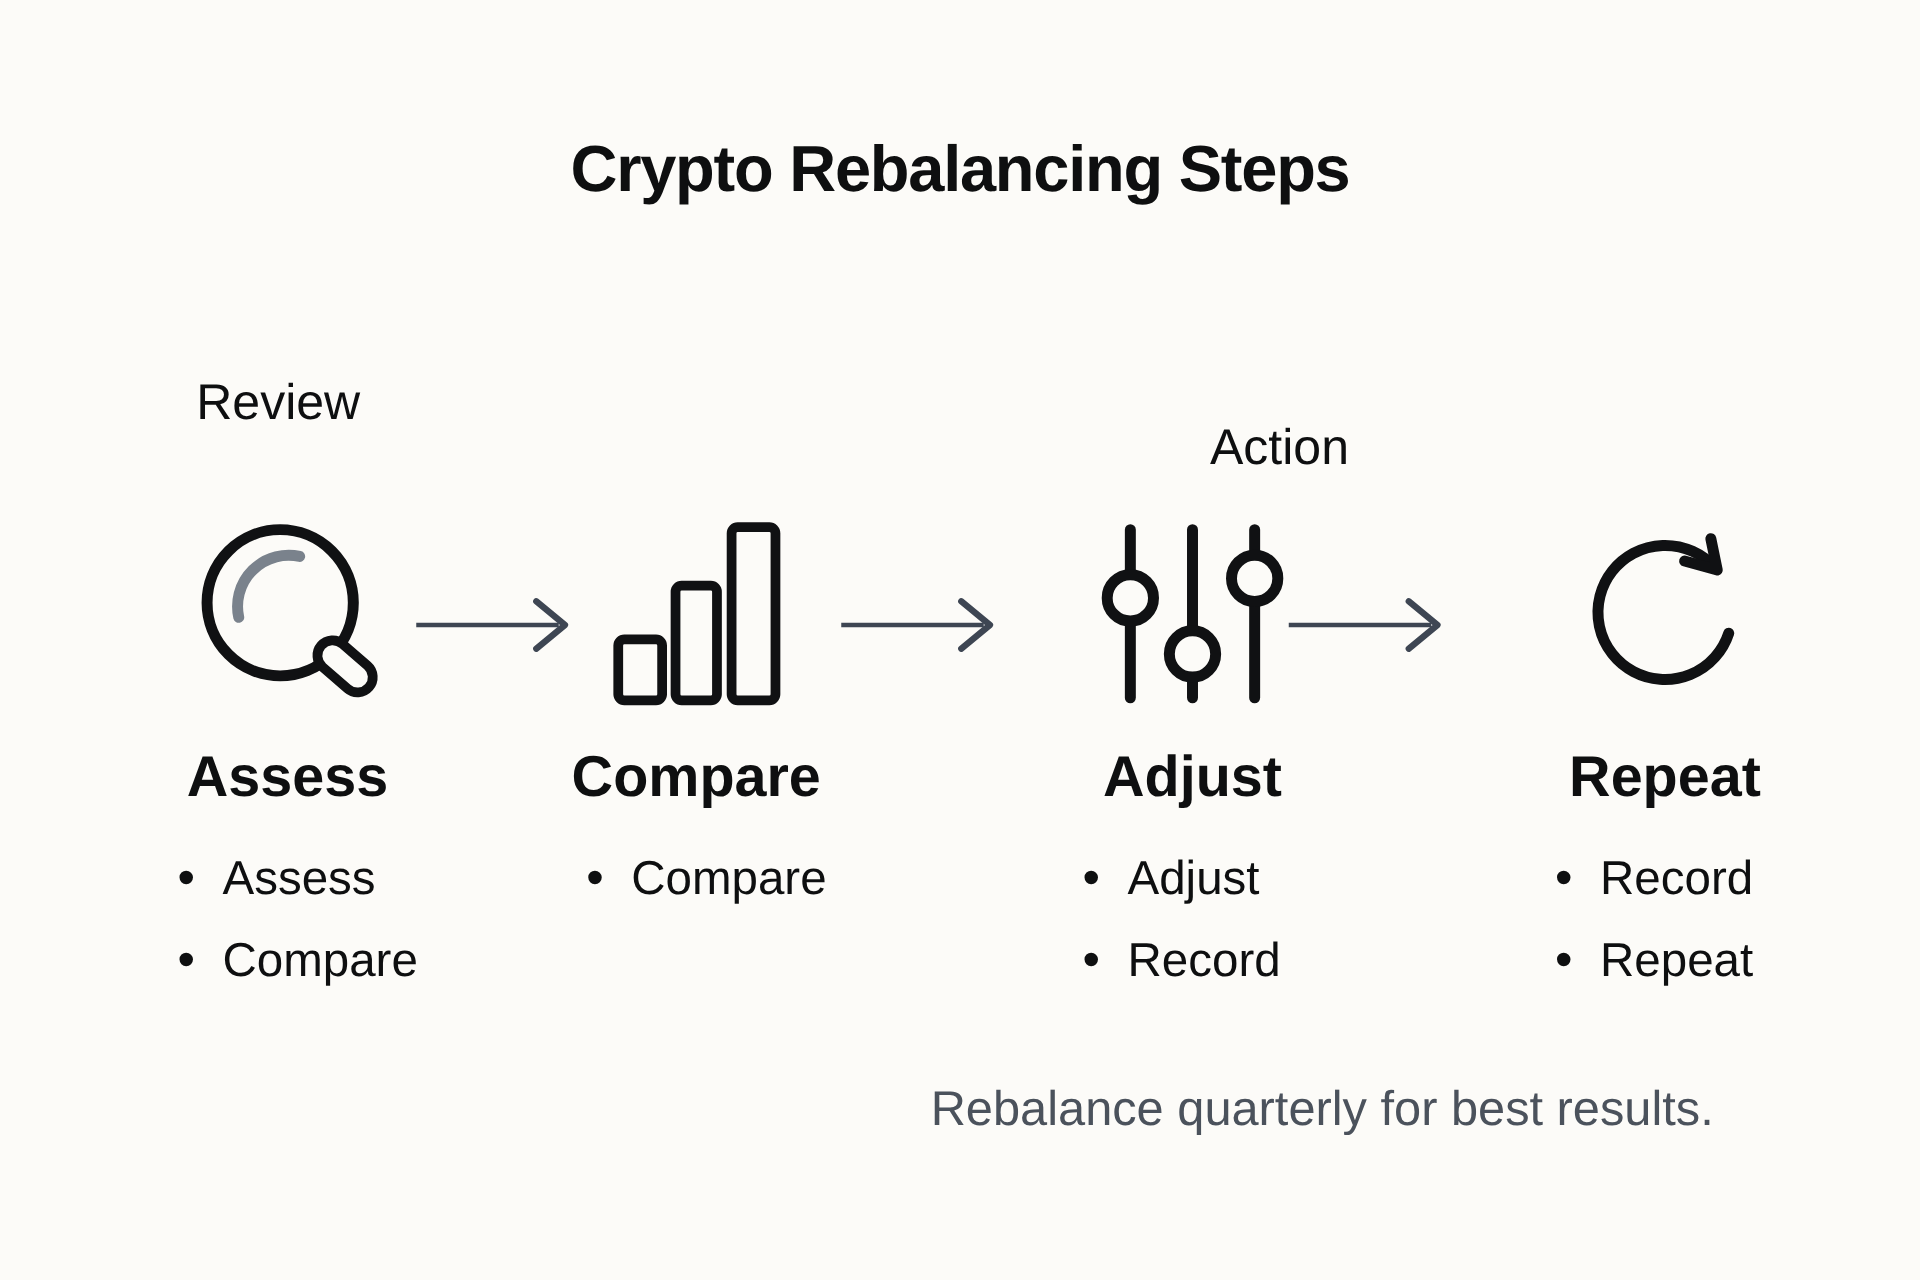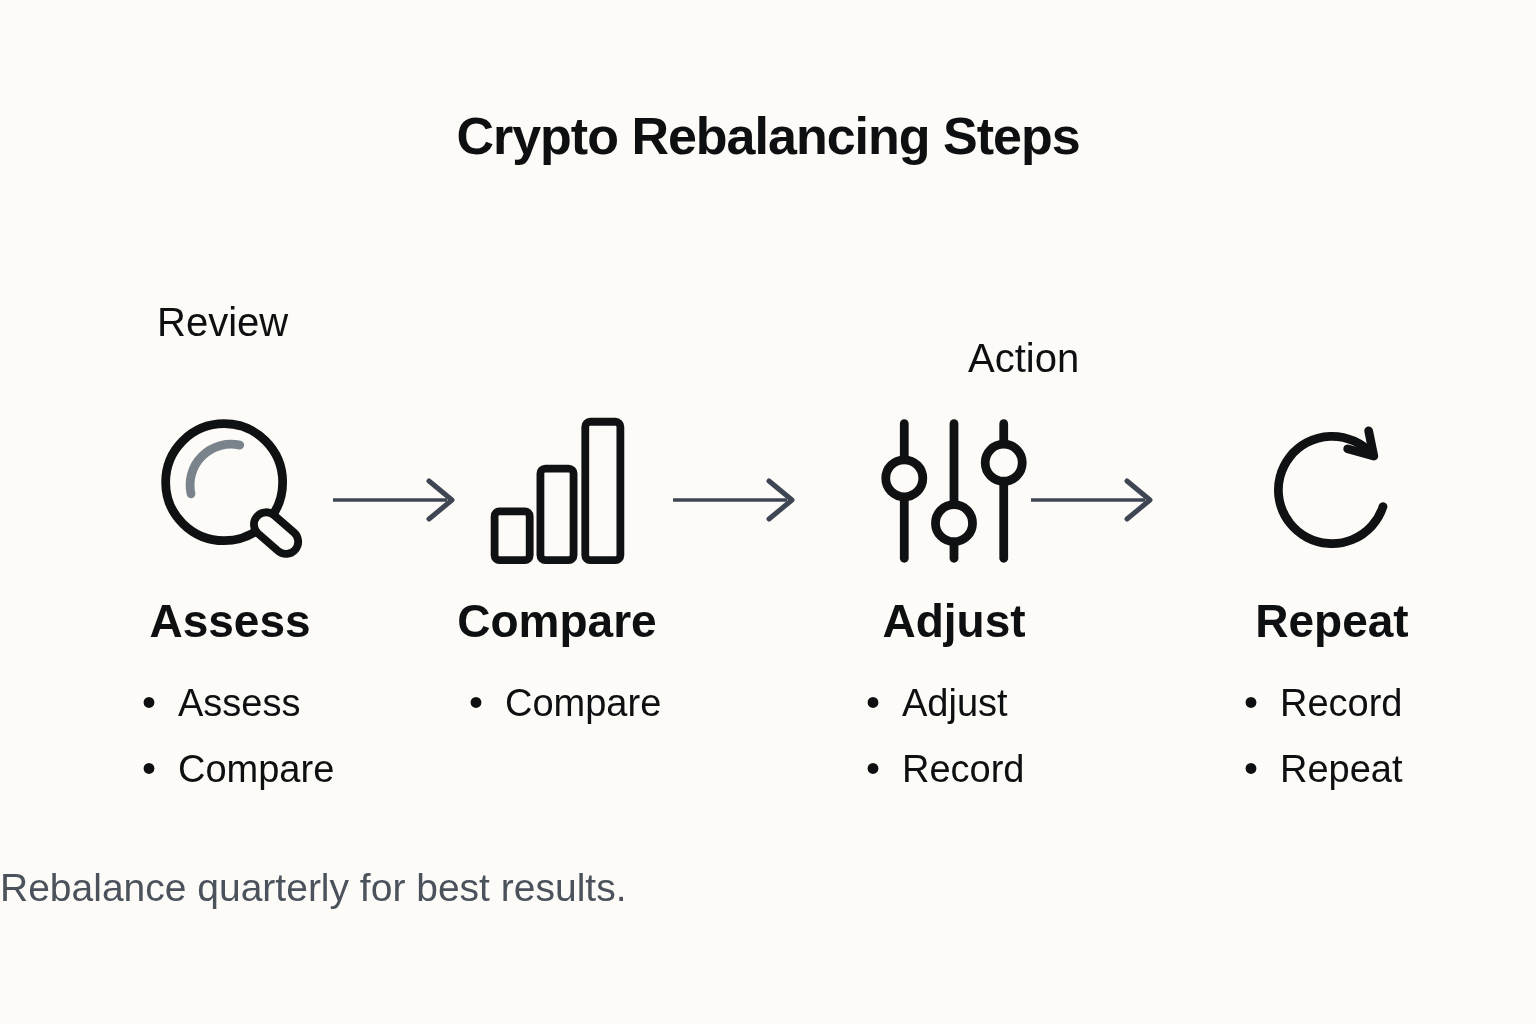--- a/index.html
+++ b/index.html
@@ -84,21 +84,21 @@
   }
 
   .flow-arrow { position: absolute; top: 470px; }
   .flow-arrow.a0 { left: 330px; }
   .flow-arrow.a1 { left: 670px; }
   .flow-arrow.a2 { left: 1028px; }
 
   .footer-note {
     position: absolute;
     top: 866px; left: 0; width: 1371px;
-    text-align: left;
+    text-align: right;
     font-size: 39px;
     color: var(--footer-text);
   }
 
   
   .ink   { stroke: var(--icon-stroke); fill: none; }
   .ink-f { stroke: var(--icon-stroke); fill: var(--background); }
   .hl    { stroke: var(--magnifier-highlight); fill: none; }
   .arw   { stroke: var(--arrow); fill: none; }
 </style>

